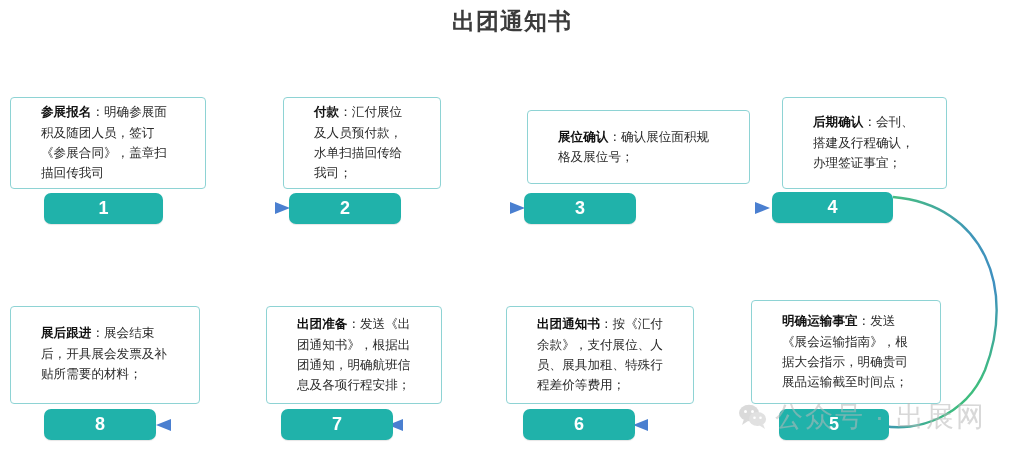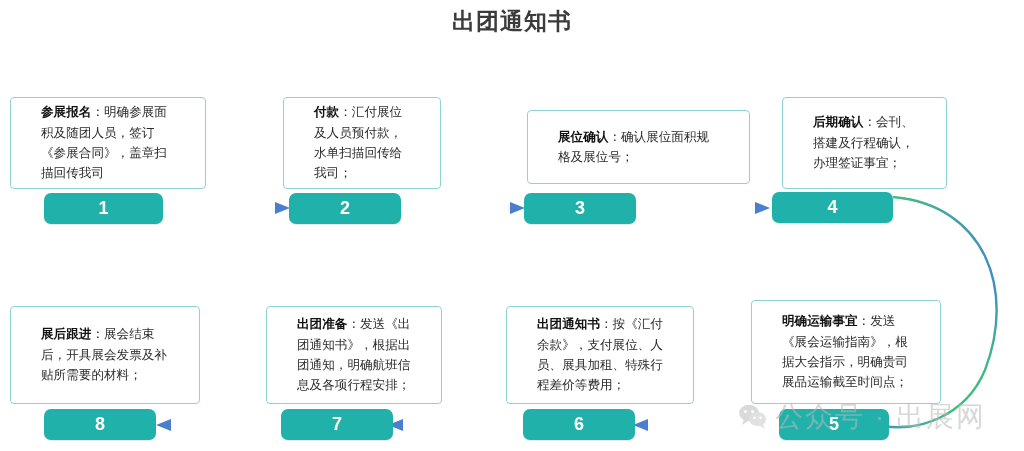--- a/index.html
+++ b/index.html
@@ -200,21 +200,21 @@
 
   <div class="card" style="left:266px; top:306px; width:176px; height:98px;">
     <div class="txt">
       <b>出团准备</b><span>：发送《出团通知书》，根据出团通知，明确航班信息及各项行程安排；</span>
     </div>
   </div>
   <div class="badge" style="left:281px; top:409px; width:112px; height:31px;">
     <span>7</span>
   </div>
 
-  <div class="card" style="left:10px; top:306px; width:190px; height:98px;">
+  <div class="card" style="left:10px; top:306px; width:190px; height:98px;font-family:Liberation Mono, monospace;">
     <div class="txt">
       <b>展后跟进</b><span>：展会结束后，开具展会发票及补贴所需要的材料；</span>
     </div>
   </div>
   <div class="badge" style="left:44px; top:409px; width:112px; height:31px;">
     <span>8</span>
   </div>
 
   <div id="watermark">
     <svg width="30" height="26" viewBox="0 0 30 26">

